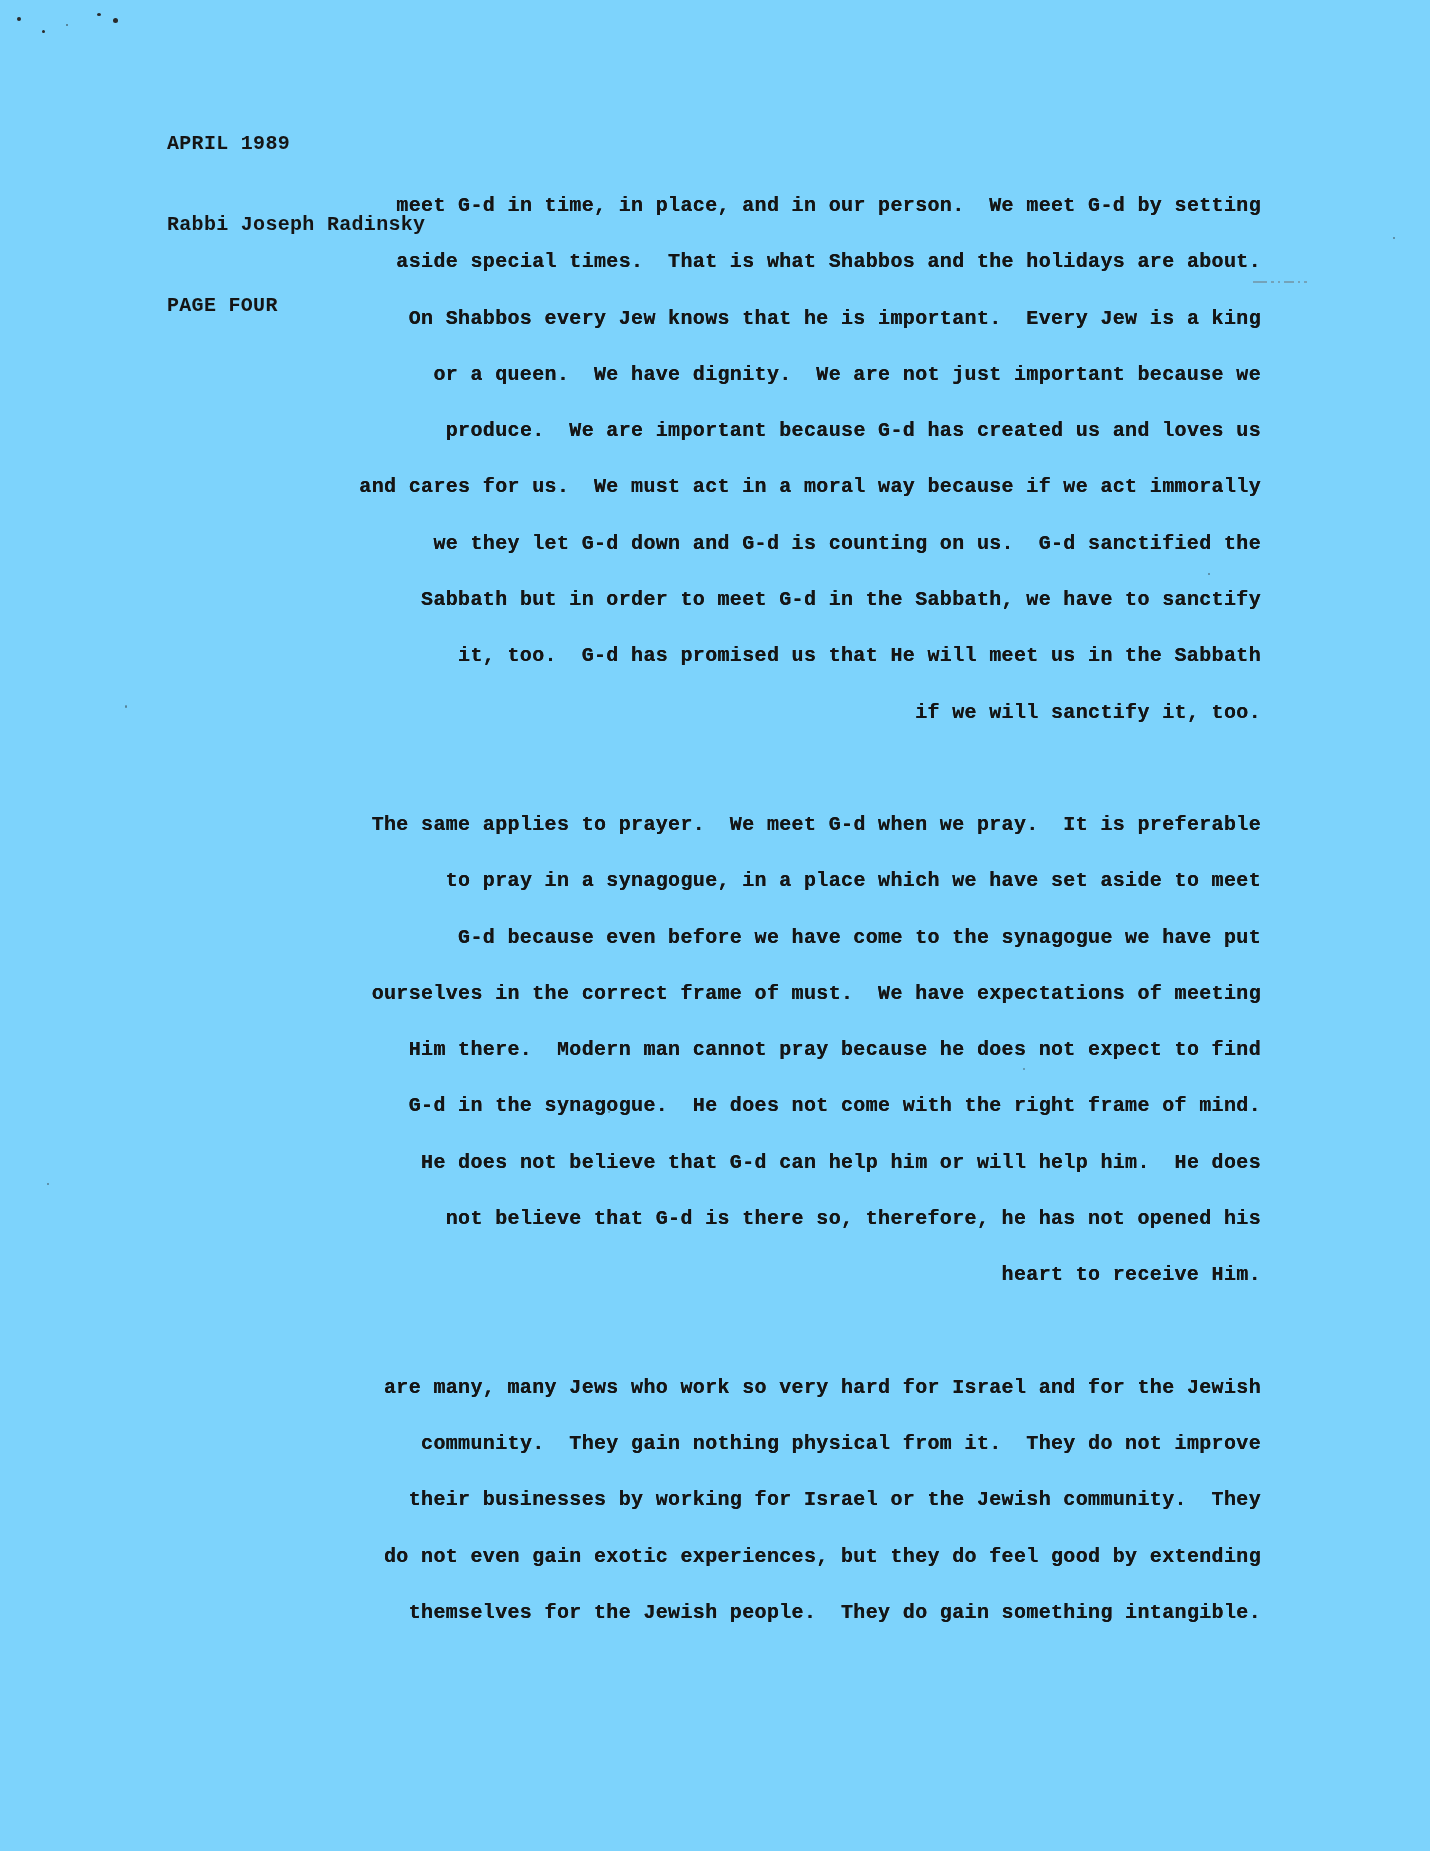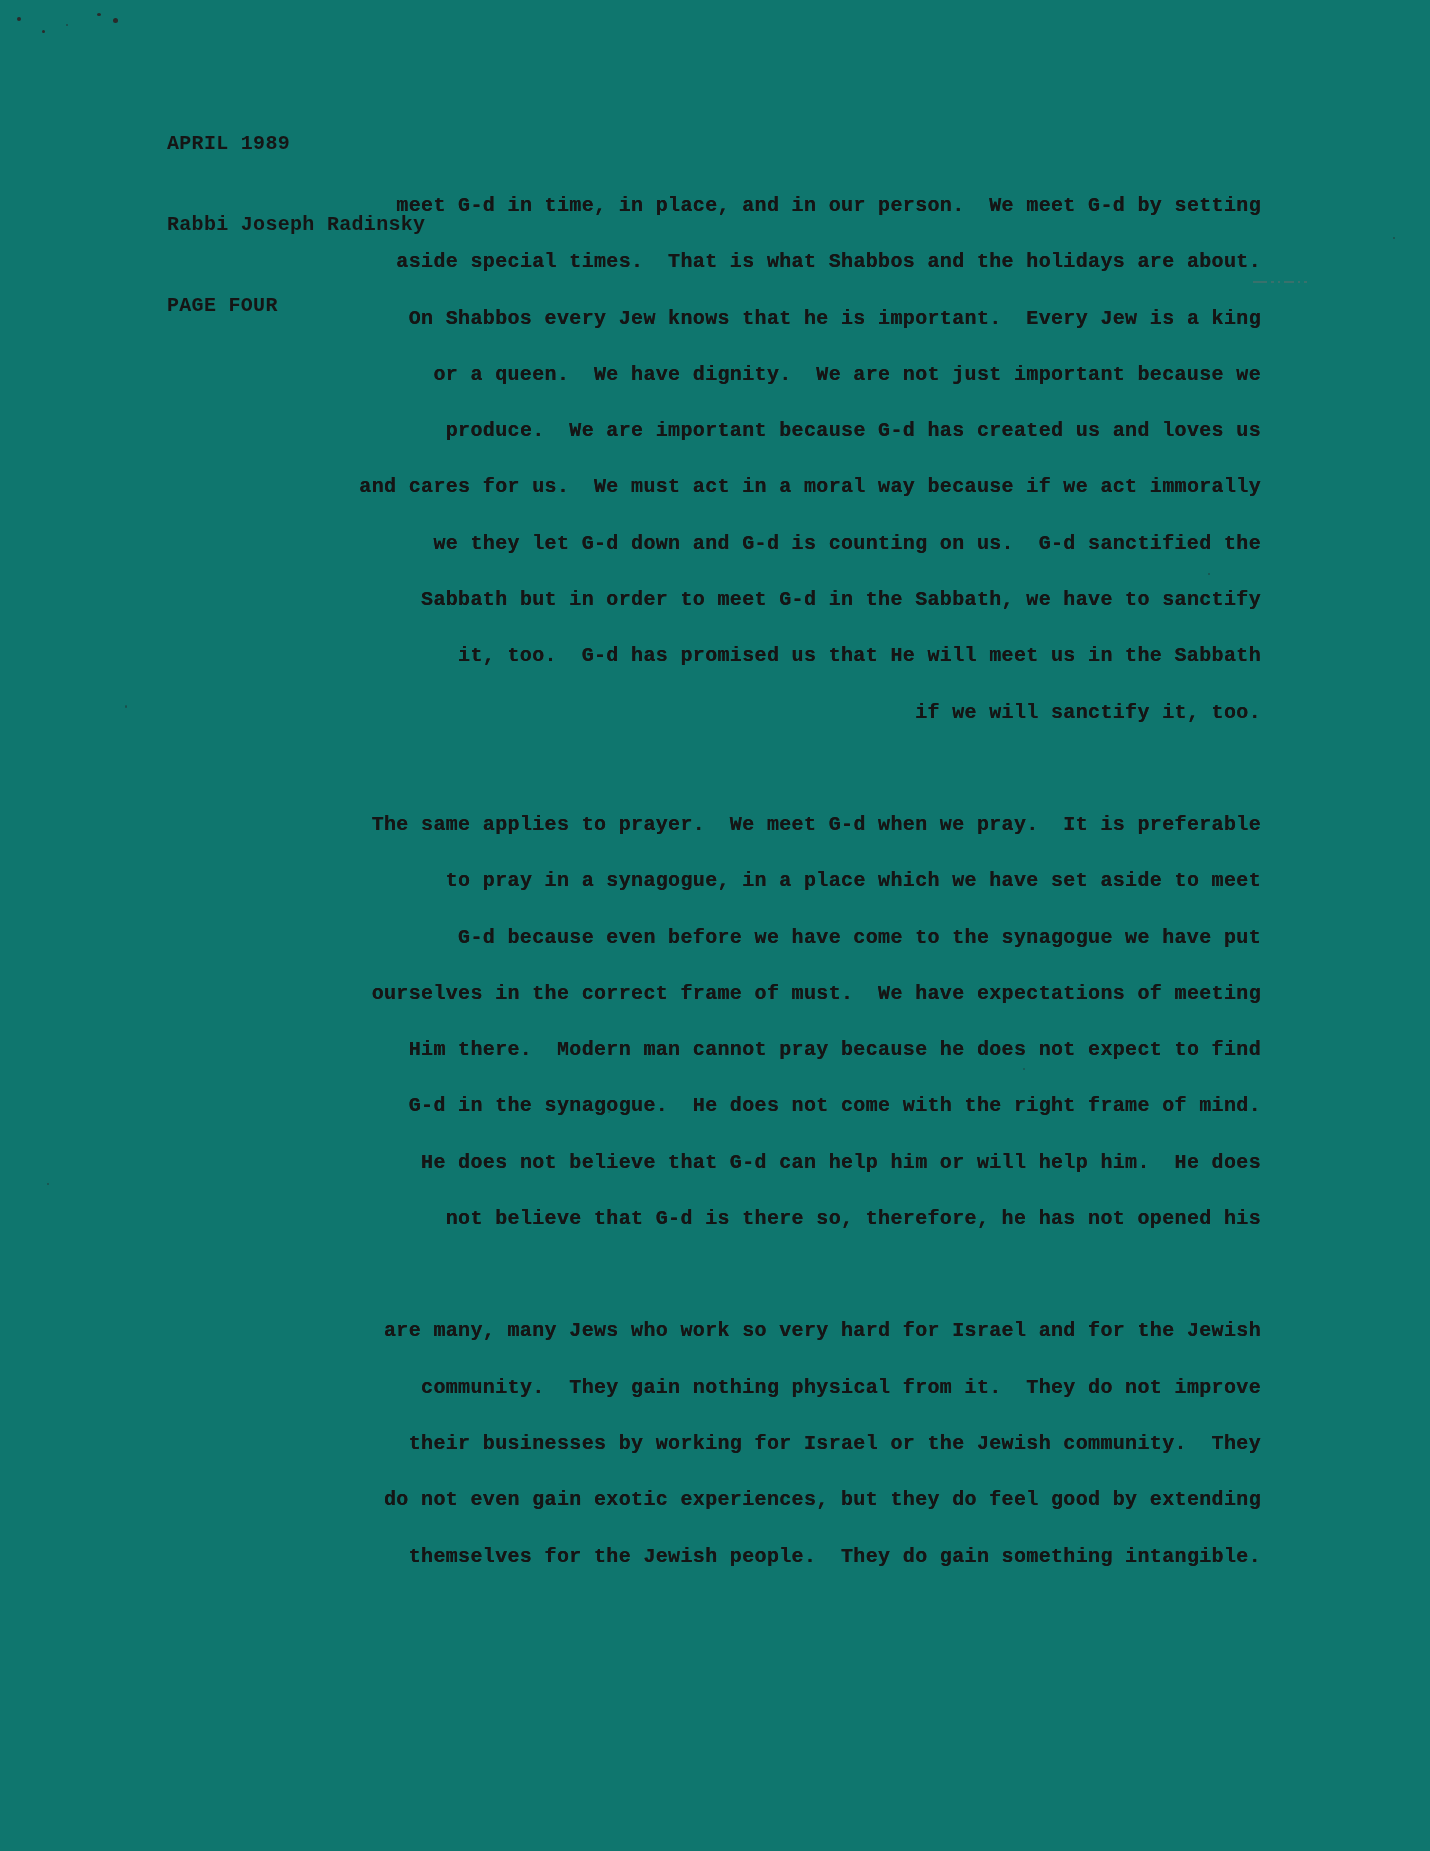--- a/index.html
+++ b/index.html
@@ -4,21 +4,21 @@
 <style>
   html, body {
     margin: 0;
     padding: 0;
     background: #ffffff;
   }
   .page {
     position: relative;
     width: 1430px;
     height: 1851px;
-    background: #0f766e;
+    background: #7dd3fc;
     overflow: hidden;
     font-family: "Liberation Mono", "DejaVu Sans Mono", monospace;
     color: #151515;
   }
   .header {
     position: absolute;
     left: 167px;
     top: 76px;
     font-size: 20px;
     font-weight: bold;
@@ -122,20 +122,21 @@
 
     <div class="paragraph">
       <div class="line">The same applies to prayer.  We meet G-d when we pray.  It is preferable</div>
       <div class="line">to pray in a synagogue, in a place which we have set aside to meet</div>
       <div class="line">G-d because even before we have come to the synagogue we have put</div>
       <div class="line">ourselves in the correct frame of must.  We have expectations of meeting</div>
       <div class="line">Him there.  Modern man cannot pray because he does not expect to find</div>
       <div class="line">G-d in the synagogue.  He does not come with the right frame of mind.</div>
       <div class="line">He does not believe that G-d can help him or will help him.  He does</div>
       <div class="line">not believe that G-d is there so, therefore, he has not opened his</div>
+      <div class="line">heart to receive Him.</div>
     </div>
 
     <div class="paragraph">
       <div class="line">are many, many Jews who work so very hard for Israel and for the Jewish</div>
       <div class="line">community.  They gain nothing physical from it.  They do not improve</div>
       <div class="line">their businesses by working for Israel or the Jewish community.  They</div>
       <div class="line">do not even gain exotic experiences, but they do feel good by extending</div>
       <div class="line">themselves for the Jewish people.  They do gain something intangible.</div>
     </div>
 

